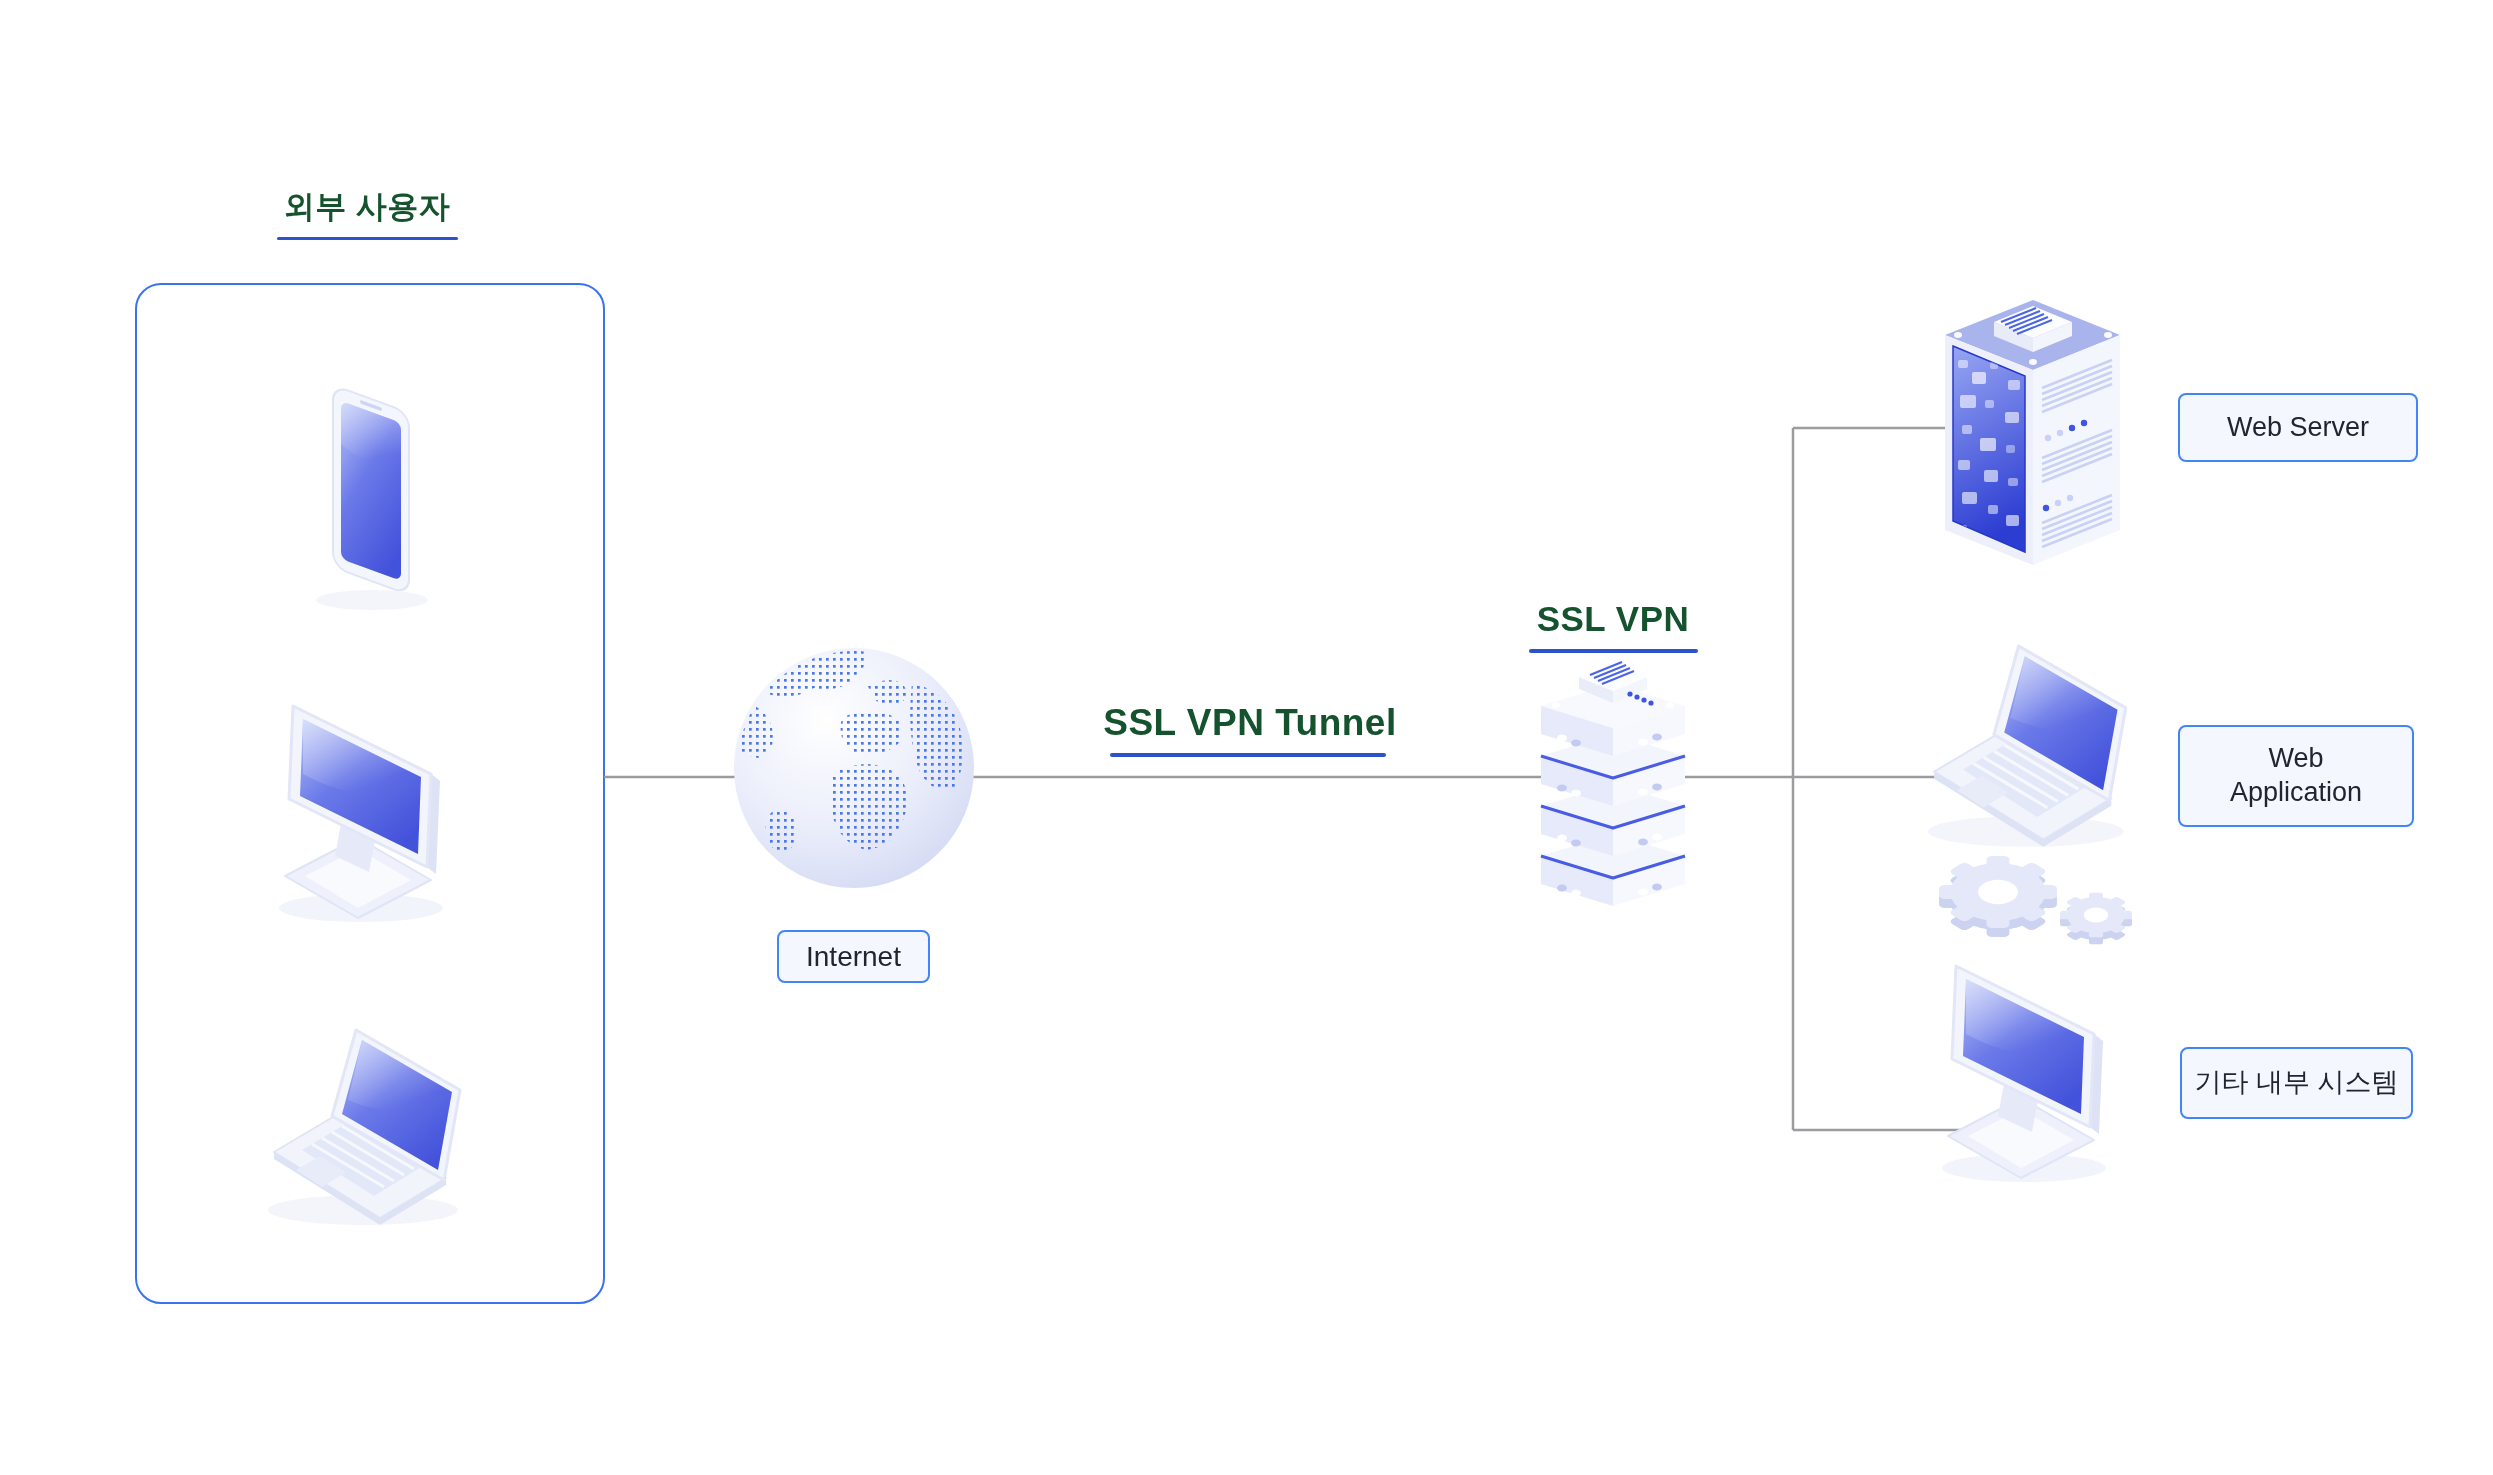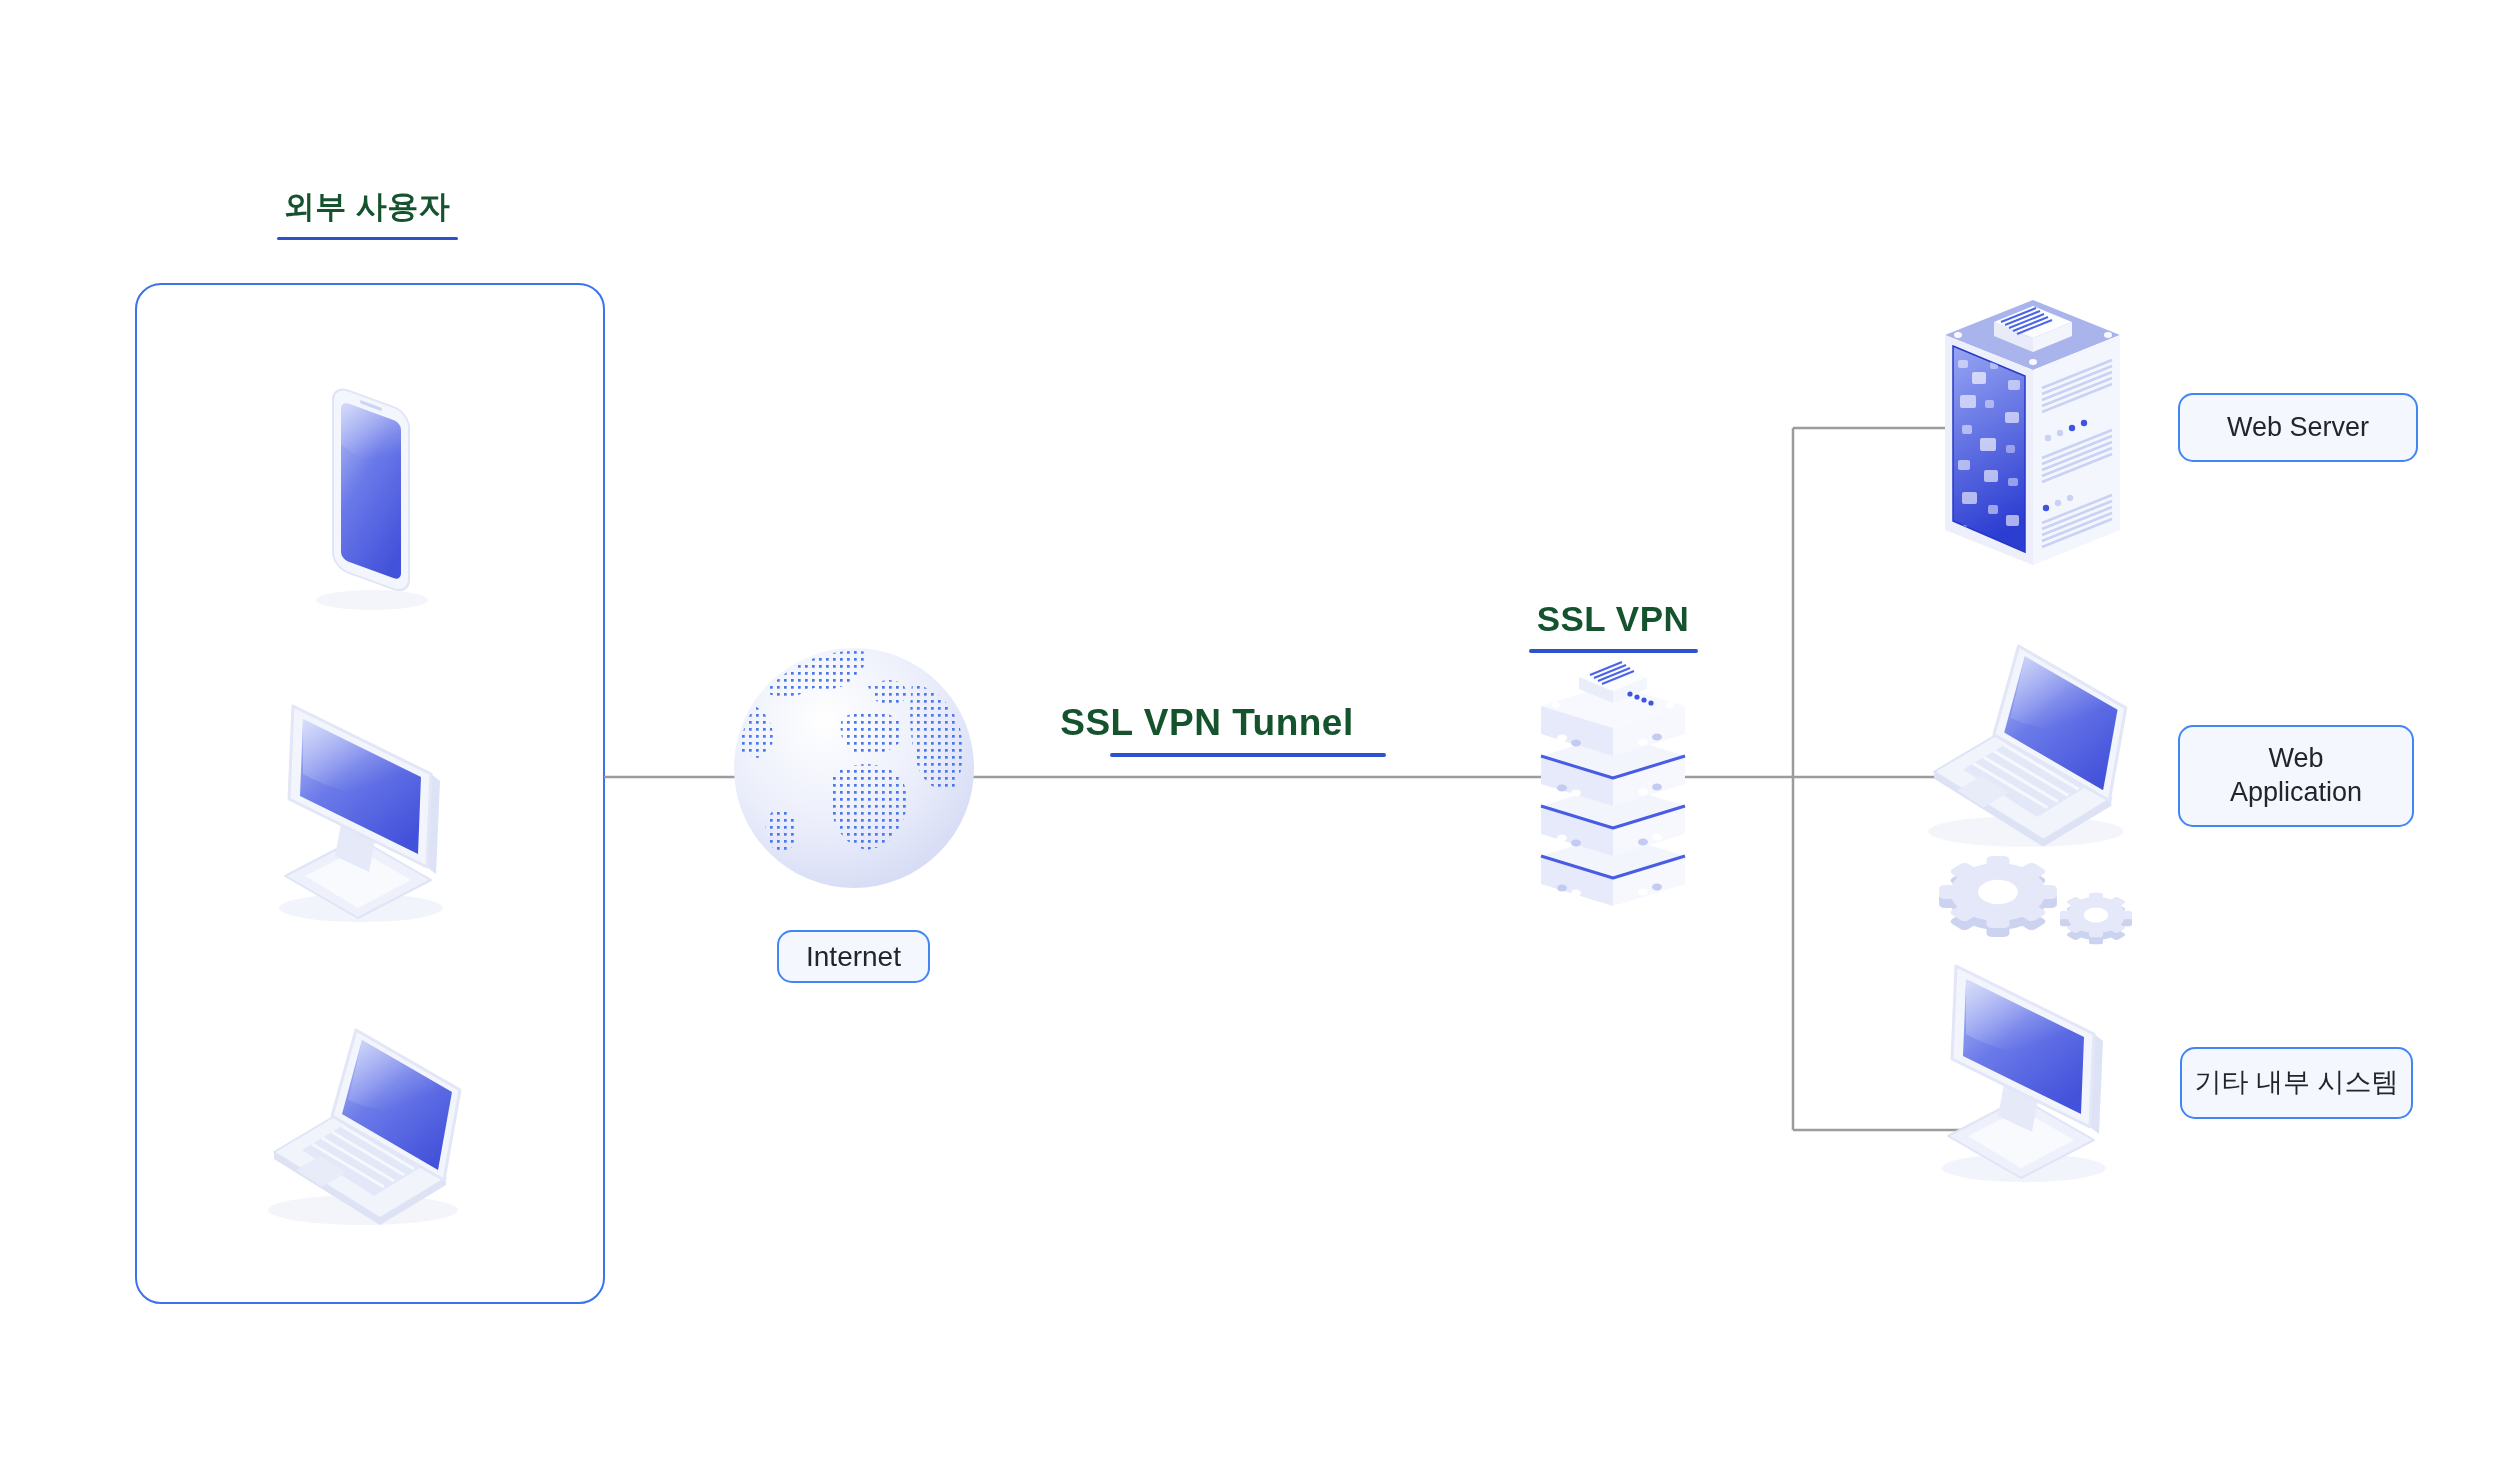--- a/index.html
+++ b/index.html
@@ -1,30 +1,30 @@
 <!DOCTYPE html>
 <html><head>
 <meta charset="utf-8">
 <style>
   html,body{margin:0;padding:0;background:#ffffff;}
   .canvas{position:relative;width:2493px;height:1475px;background:#ffffff;overflow:hidden;
           font-family:"Liberation Sans","DejaVu Sans",sans-serif;}
   svg.art{position:absolute;left:0;top:0;pointer-events:none;}
   .heading{position:absolute;font-weight:700;color:#14532d;text-align:center;letter-spacing:.5px;}
   #users-heading{left:217px;top:186px;width:300px;font-size:31px;}
-  #tunnel-heading{left:1037px;top:702px;width:340px;font-size:37px;}
+  #tunnel-heading{left:1080px;top:702px;width:340px;font-size:37px;}
   #gw-heading{left:1493px;top:599px;width:240px;font-size:35px;}
   .hrule{position:absolute;background:#2d52cb;border-radius:2px;}
   #users-rule{left:277px;top:237px;width:181px;height:3px;}
   #tunnel-rule{left:1110px;top:753px;width:276px;height:4px;}
   #gw-rule{left:1529px;top:649px;width:169px;height:4px;}
   .users-box{position:absolute;left:135px;top:283px;width:470px;height:1021px;
              border:2.5px solid #3b72ef;border-radius:26px;background:#ffffff;box-sizing:border-box;}
   .node{position:absolute;display:flex;align-items:center;justify-content:center;text-align:center;
-        border:2.5px solid #4285f4;background:#f4f7fe;border-radius:15px;color:#22252e;
+        border:2.5px solid #4285f4;background:#f4f7fe;border-radius:8px;color:#22252e;
         font-size:27px;line-height:1.25;box-sizing:border-box;}
   #node-internet{left:777px;top:930px;width:153px;height:53px;font-size:28px;}
   #node-web-server{left:2178px;top:393px;width:240px;height:69px;}
   #node-web-app{left:2178px;top:725px;width:236px;height:102px;padding:0 28px;}
   #node-other{left:2180px;top:1047px;width:233px;height:72px;}
 </style>
 </head>
 <body>
 
 <div class="canvas">

